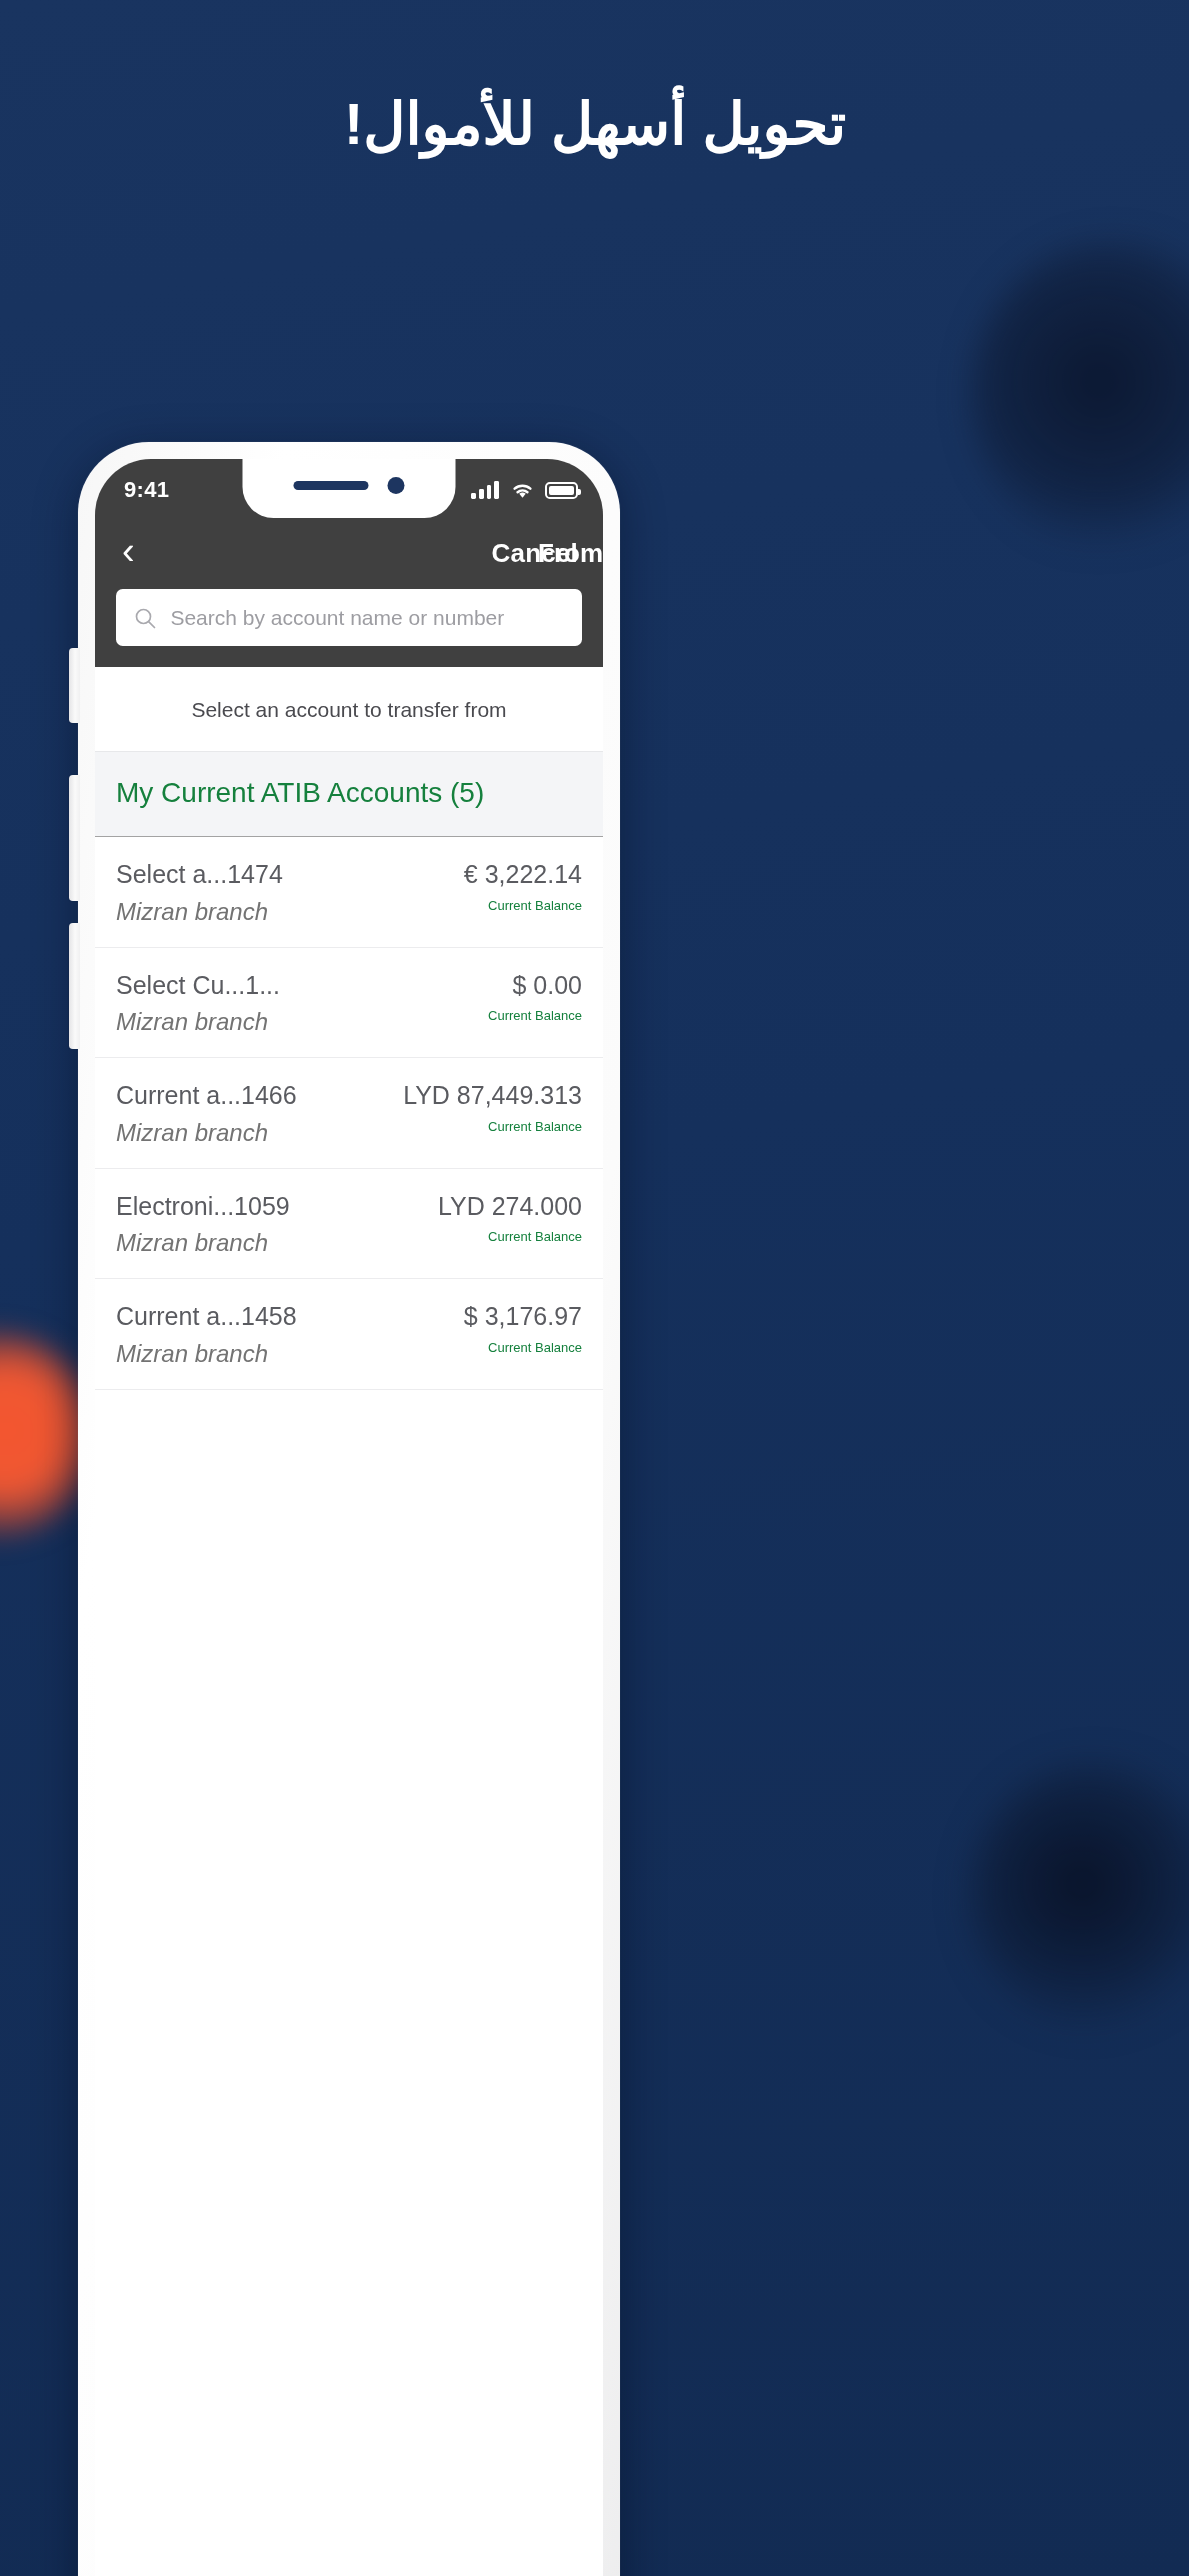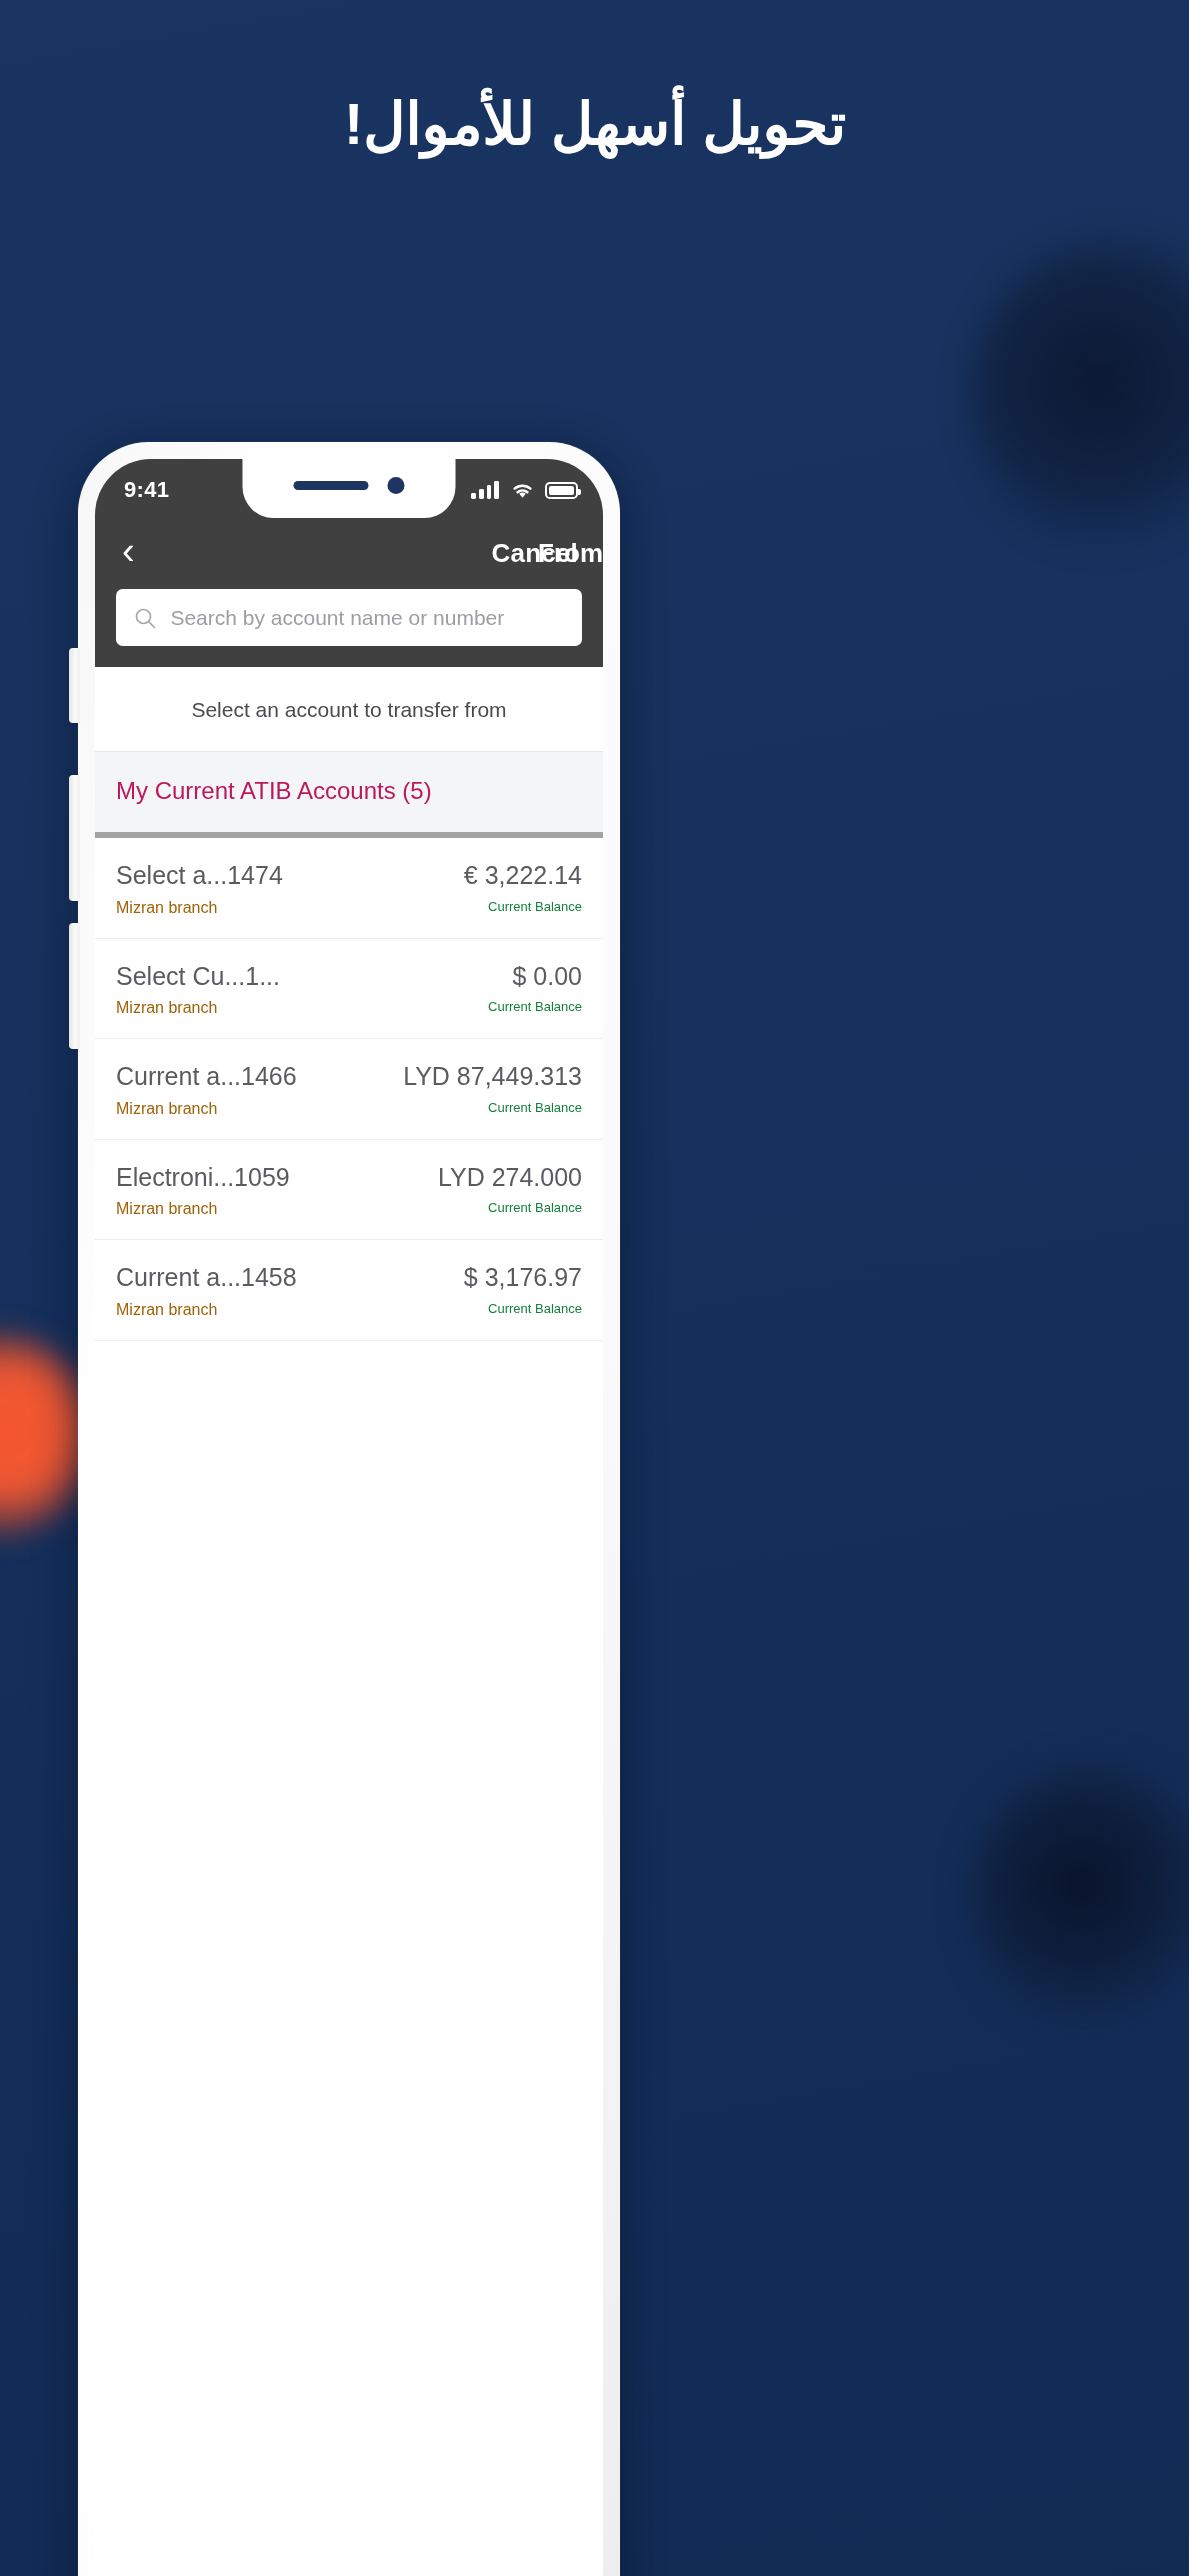--- a/index.html
+++ b/index.html
@@ -225,38 +225,38 @@
   }
   #subtitle {
     text-align:center;
     color:#4a4a4f;
     font-size:21px;
     padding:31px 0 29px;
   }
   #group-header {
     background:#f4f5f7;
     border-top:1px solid #e7e8ea;
-    border-bottom:6px solid #a3a3a3;
+    border-bottom:1px solid #a3a3a3;
     padding:25px 21px 27px 21px;
-    color:#be185d;
-    font-size:24px;
+    color:#15803d;
+    font-size:28px;
   }
   #account-list { display:flex; flex-direction:column; }
   .account-row {
     padding:23px 21px 21px 21px;
     border-bottom:1px solid #ececee;
     display:flex;
     align-items:flex-start;
     justify-content:space-between;
     gap:9.6px;
   }
   .acc-left { display:flex; flex-direction:column; gap:8.6px; min-width:0; }
   .acc-right { display:flex; flex-direction:column; gap:8.6px; align-items:flex-end; text-align:right; }
   .acc-name { font-size:25px; color:#5a5b60; white-space:nowrap; }
-  .acc-branch { font-size:16px; color:#a16207; white-space:nowrap; }
+  .acc-branch { font-size:24px; color:#737373; white-space:nowrap;font-style:italic; }
   .acc-balance { font-size:25px; color:#5a5b60; white-space:nowrap; }
   .acc-balance-label { font-size:13px; color:#15803d; white-space:nowrap;text-align:center; }
 
   #list-spacer { flex:1 1 auto; min-height:0; border-bottom:1px solid #f0f0f2; }
 </style>
 </head>
 <body>
 
 <div id="bg">
   <div class="blob blob-dark-tr"></div>

